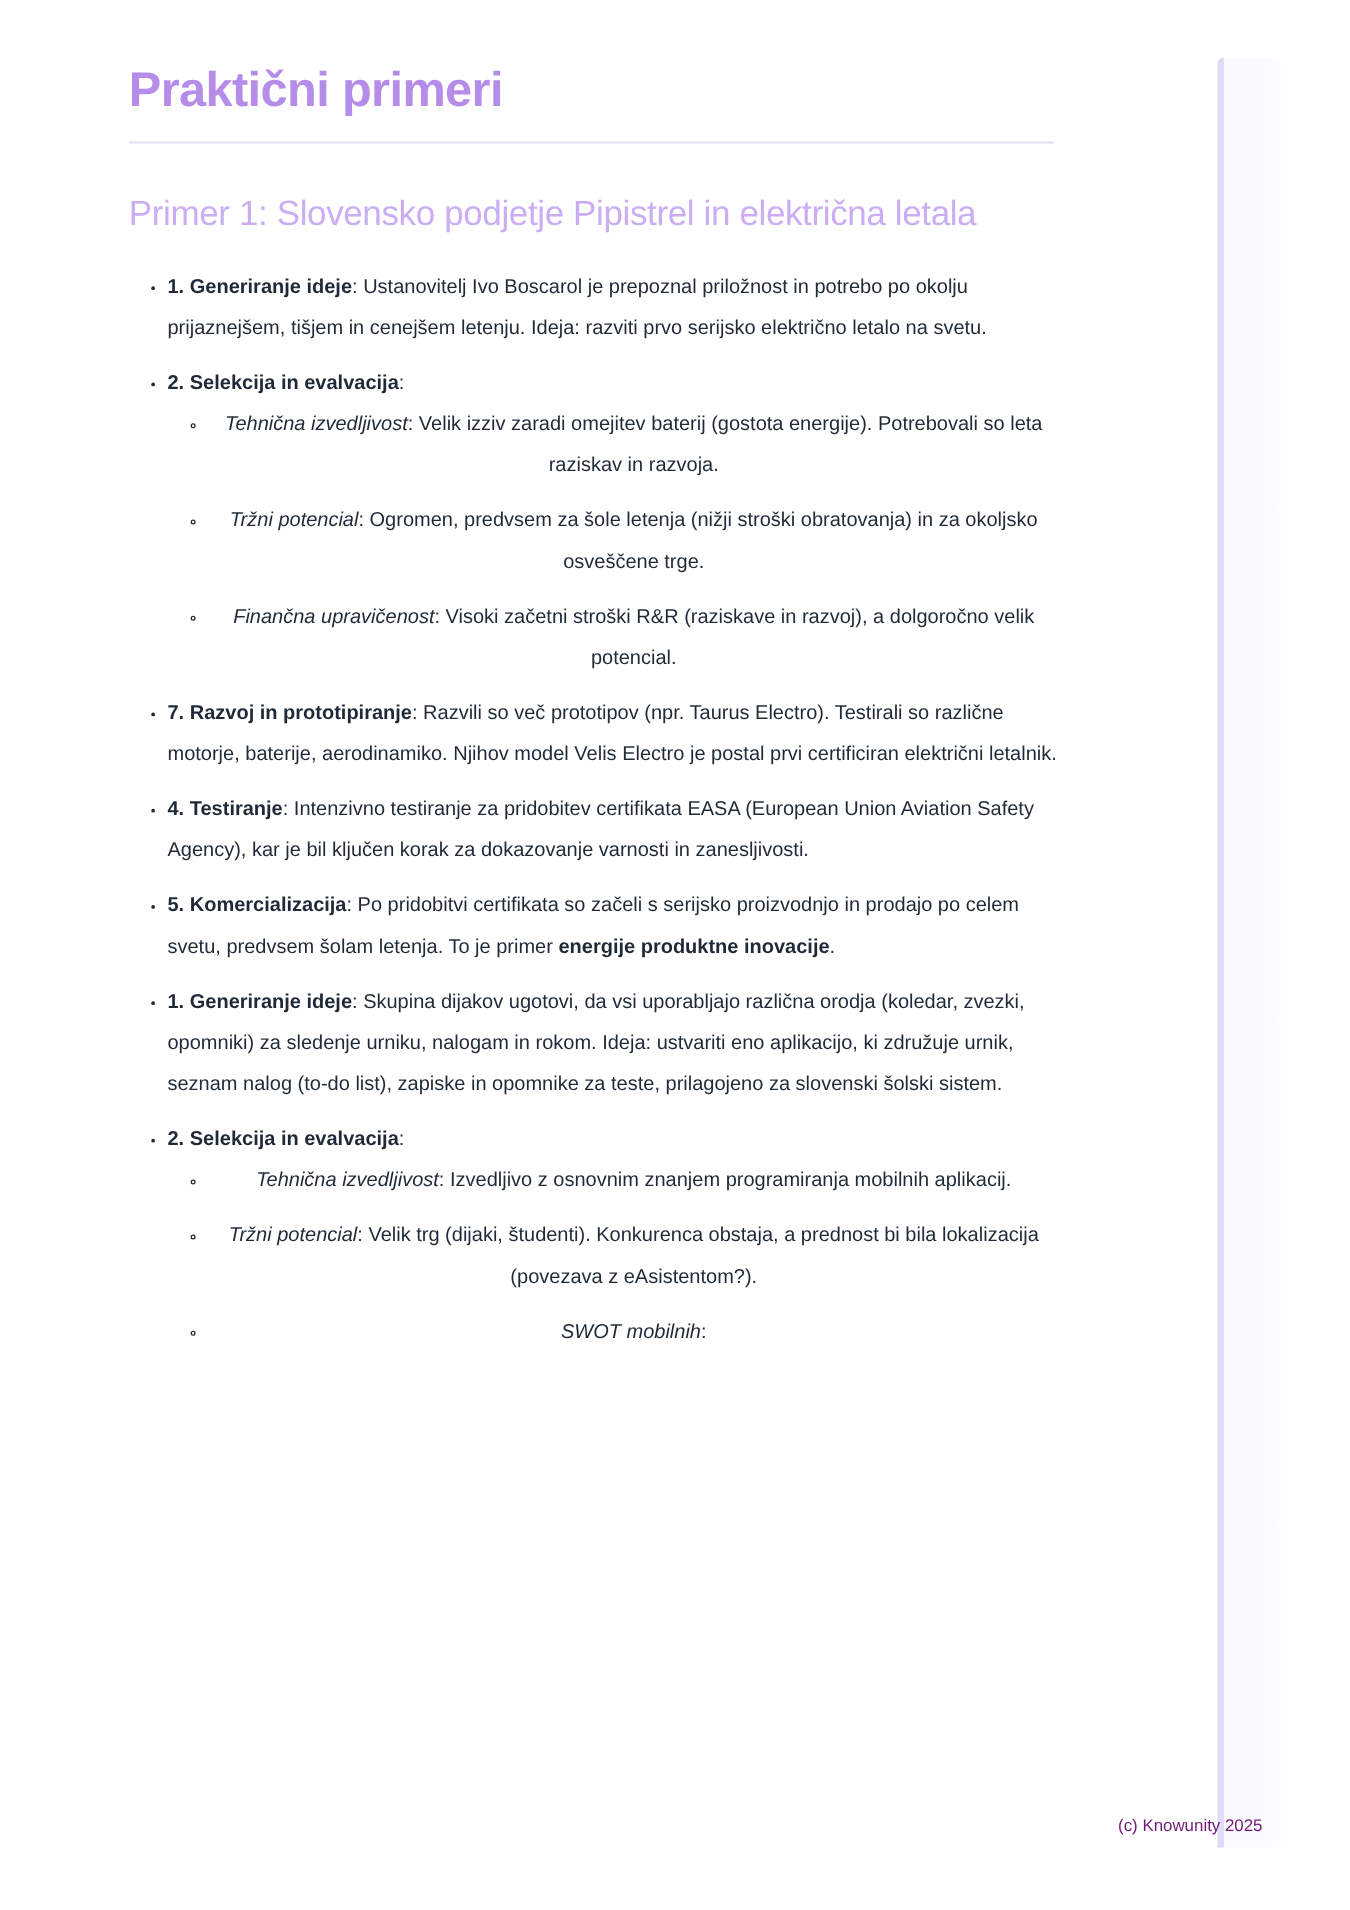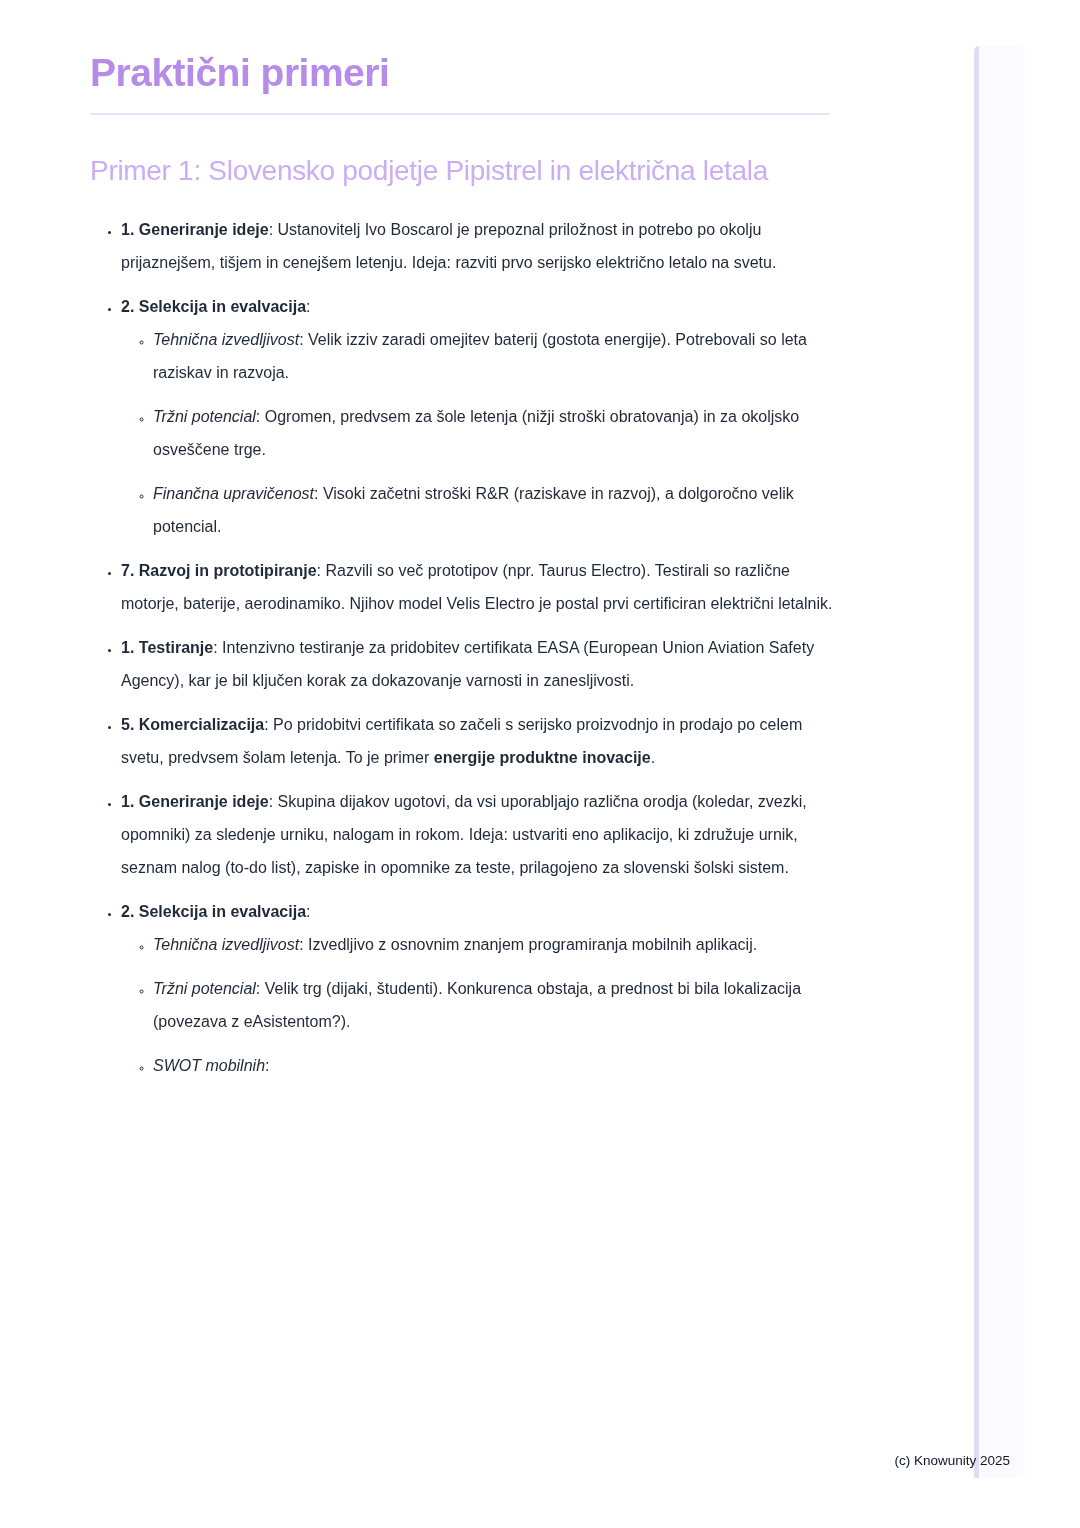--- a/index.html
+++ b/index.html
@@ -14,20 +14,21 @@
     overflow: hidden;
     font-family: "Liberation Sans", "DejaVu Sans", sans-serif;
     color: #1f2937;
   }
   .page {
     position: absolute;
     inset: 0;
     padding: 50px 66px 0 90px;
     box-sizing: border-box;
     z-index: 0;
+    margin-left: 13px;
   }
   h1.doc-title {
     font-size: 39px;
     font-weight: 700;
     letter-spacing: -0.5px;
     color: #b68ce9;
     margin: 0 0 16px 0;
     line-height: 1.2;
   }
   .title-rule {
@@ -52,20 +53,21 @@
     max-width: 714px;
     font-size: 16px;
     line-height: 33px;
   }
   ul.l1 > li { margin-bottom: 11px; }
   ul.l1 > li::marker { color: #1f2937; font-size: 0.72em; }
   ul.l2 {
     list-style: circle outside;
     margin: 0;
     padding-left: 32px;
+    text-align: center;
   }
   ul.l2 > li { margin-bottom: 11px; margin-top: 0; }
   ul.l2 > li::marker { color: #1f2937; font-size: 0.72em; }
   .lead-bold { font-weight: 700; }
   .lead-italic { font-style: italic; }
   .emph-bold { font-weight: 700; }
   .page-edge {
     position: absolute;
     left: 974px;
     top: 46px;
@@ -76,21 +78,21 @@
     background: linear-gradient(to right,
       #e2dbf5 0px, #e2dbf5 5px,
       #fbfafe 5px, #fbfafe 40px,
       rgba(251,250,254,0) 100%);
   }
   .copyright {
     position: absolute;
     right: 70px;
     top: 1453px;
     font-size: 13.5px;
-    color: #0f172a;
+    color: #701a75;
     z-index: 2;
   }
 </style>
 </head>
 <body>
 
 <div class="page">
 
   <h1 class="doc-title">Praktični primeri</h1>
   <div class="title-rule"></div>
@@ -103,21 +105,21 @@
     <li><span class="lead-bold">2. Selekcija in evalvacija</span><span>:</span>
       <ul class="l2">
         <li><span class="lead-italic">Tehnična izvedljivost</span><span>: Velik izziv zaradi omejitev baterij (gostota energije). Potrebovali so leta raziskav in razvoja.</span></li>
         <li><span class="lead-italic">Tržni potencial</span><span>: Ogromen, predvsem za šole letenja (nižji stroški obratovanja) in za okoljsko osveščene trge.</span></li>
         <li><span class="lead-italic">Finančna upravičenost</span><span>: Visoki začetni stroški R&amp;R (raziskave in razvoj), a dolgoročno velik potencial.</span></li>
       </ul>
     </li>
 
     <li><span class="lead-bold">7. Razvoj in prototipiranje</span><span>: Razvili so več prototipov (npr. Taurus Electro). Testirali so različne motorje, baterije, aerodinamiko. Njihov model Velis Electro je postal prvi certificiran električni letalnik.</span></li>
 
-    <li><span class="lead-bold">1. Testiranje</span><span>: Intenzivno testiranje za pridobitev certifikata EASA (European Union Aviation Safety Agency), kar je bil ključen korak za dokazovanje varnosti in zanesljivosti.</span></li>
+    <li><span class="lead-bold">4. Testiranje</span><span>: Intenzivno testiranje za pridobitev certifikata EASA (European Union Aviation Safety Agency), kar je bil ključen korak za dokazovanje varnosti in zanesljivosti.</span></li>
 
     <li><span class="lead-bold">5. Komercializacija</span><span>: Po pridobitvi certifikata so začeli s serijsko proizvodnjo in prodajo po celem svetu, predvsem šolam letenja. To je primer </span><span class="emph-bold">energije produktne inovacije</span><span>.</span></li>
   </ul>
 
 
   <ul class="l1">
     <li><span class="lead-bold">1. Generiranje ideje</span><span>: Skupina dijakov ugotovi, da vsi uporabljajo različna orodja (koledar, zvezki, opomniki) za sledenje urniku, nalogam in rokom. Ideja: ustvariti eno aplikacijo, ki združuje urnik, seznam nalog (to-do list), zapiske in opomnike za teste, prilagojeno za slovenski šolski sistem.</span></li>
 
     <li><span class="lead-bold">2. Selekcija in evalvacija</span><span>:</span>
       <ul class="l2">

